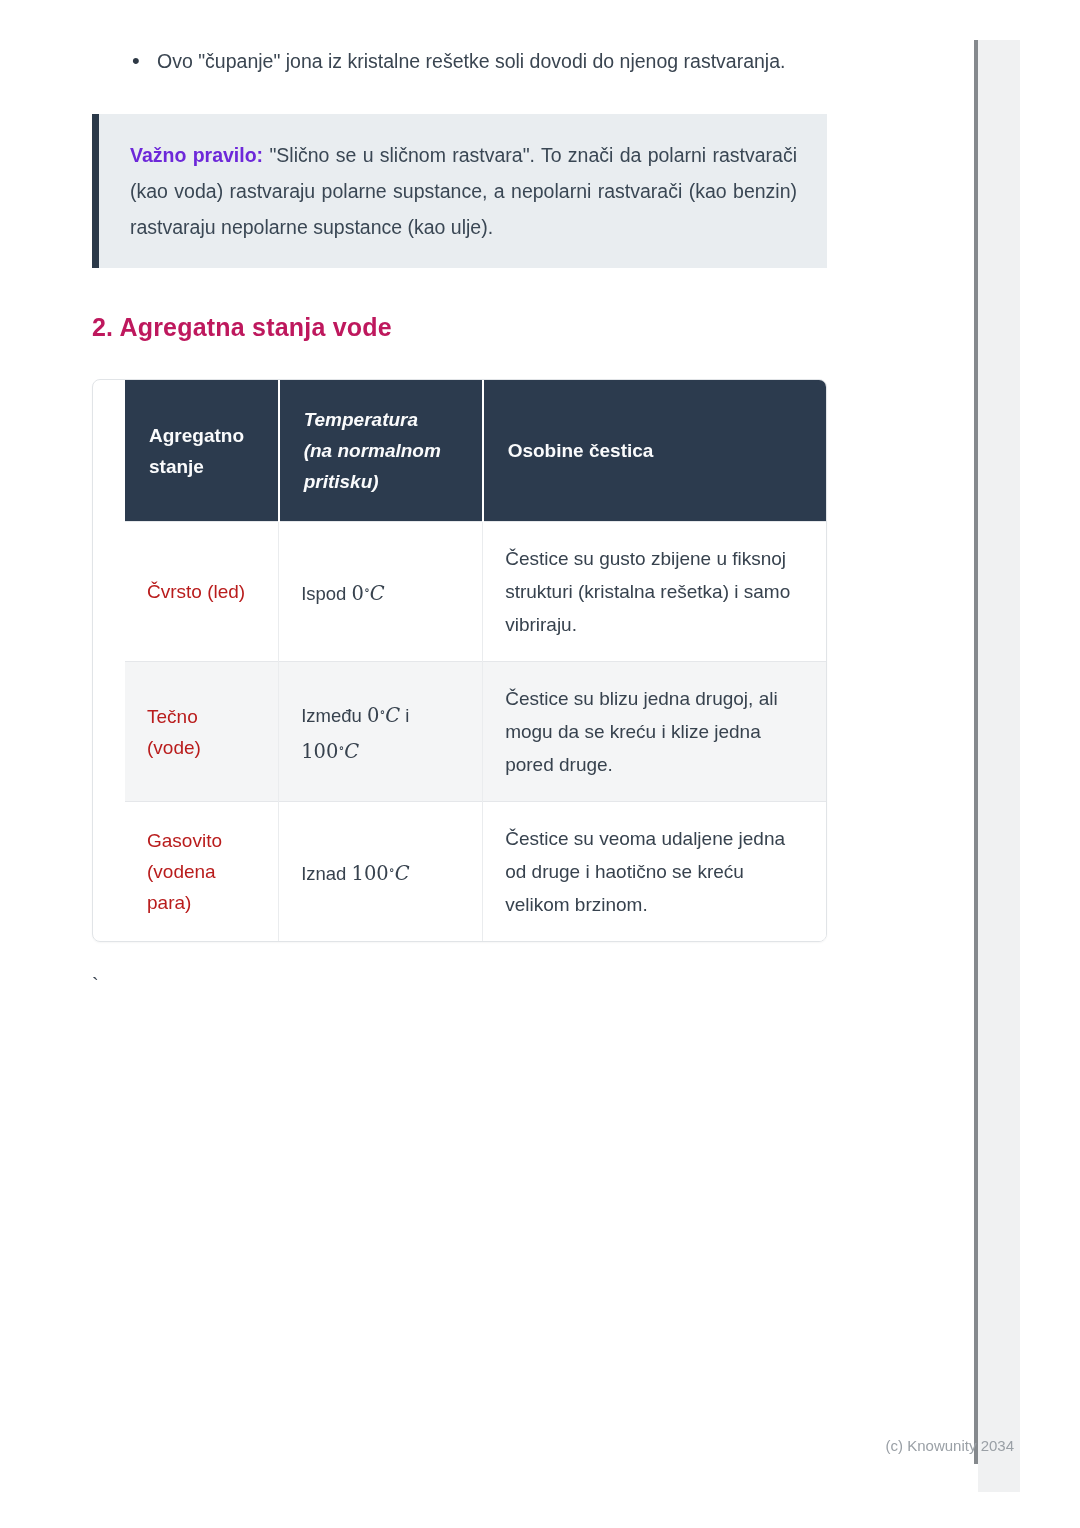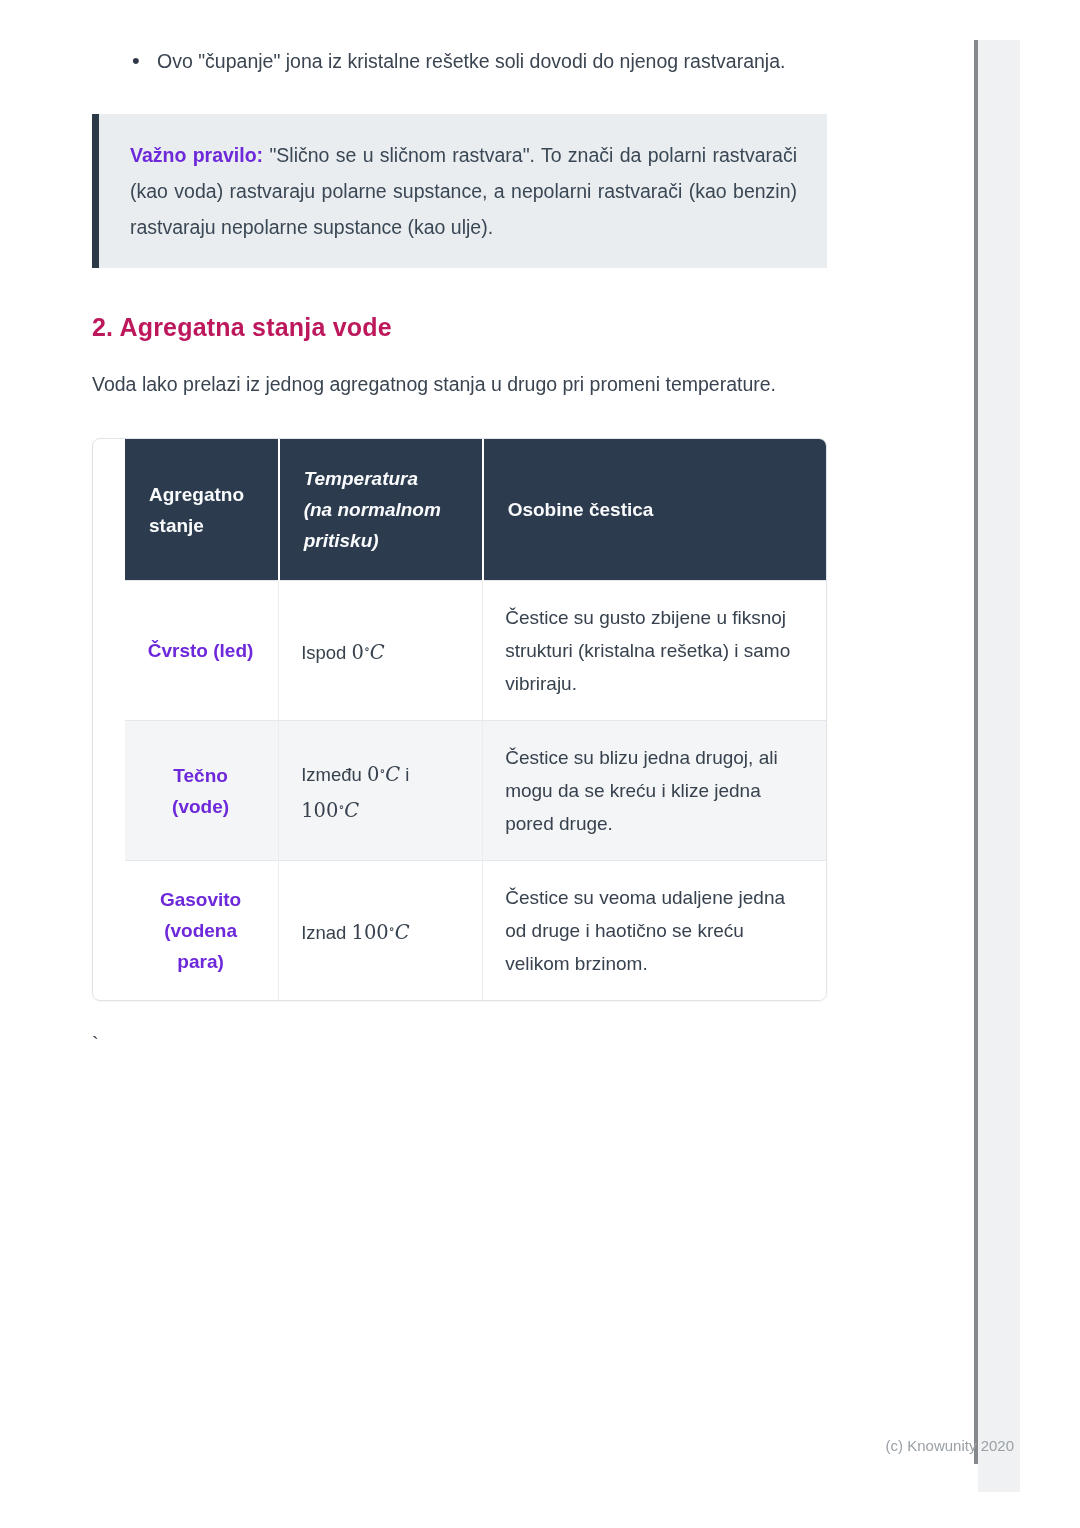--- a/index.html
+++ b/index.html
@@ -109,21 +109,21 @@
     vertical-align: middle;
     padding: 20px 24px 20px 22px;
     border-top: 1px solid #e5e7ea;
     border-right: 1px solid #eaecee;
     font-size: 19px;
     line-height: 33px;
     color: #37424e;
   }
   tbody td:last-child { border-right: none; }
   tbody tr.alt td { background: #f4f5f6; }
-  .cell-state { font-weight: 700; color: #6d28d9; line-height: 31px; text-align: center; }
+  .cell-state { font-weight: 400; color: #b91c1c; line-height: 31px; }
   .cell-temp  { font-size: 18.5px; }
   .cell-desc  { font-size: 19px; }
 
   
   .math { font-family: "DejaVu Serif", serif; font-size: 19.5px; white-space: nowrap; margin-top: 20px; }
   .math .mn  { font-style: normal; }
   .math .deg { font-size: 12px; vertical-align: 6px; }
   .math .mi  { font-style: italic; }
 
   .stray {
@@ -154,21 +154,20 @@
     <ul class="bullets">
       <li>Ovo "čupanje" jona iz kristalne rešetke soli dovodi do njenog rastvaranja.</li>
     </ul>
 
     <div class="callout">
       <p><span class="lead">Važno pravilo:</span><span> "Slično se u sličnom rastvara". To znači da polarni rastvarači (kao voda) rastvaraju polarne supstance, a nepolarni rastvarači (kao benzin) rastvaraju nepolarne supstance (kao ulje).</span></p>
     </div>
 
     <h2 class="section">2. Agregatna stanja vode</h2>
 
-    <p class="para">Voda lako prelazi iz jednog agregatnog stanja u drugo pri promeni temperature.</p>
 
     <div class="table-wrap">
       <table>
         <colgroup>
             <col class="c1">
             <col class="c2">
             <col class="c3">
           </colgroup>
         <thead>
           <tr>
@@ -196,15 +195,15 @@
               <td class="cell-desc">Čestice su veoma udaljene jedna od druge i haotično se kreću velikom brzinom.</td>
             </tr>
           </tbody>
       </table>
     </div>
 
     <div class="stray">`</div>
 
   </div>
 
-  <div class="footer">(c) Knowunity 2020</div>
+  <div class="footer">(c) Knowunity 2034</div>
 
 </div>
 
 </body></html>

